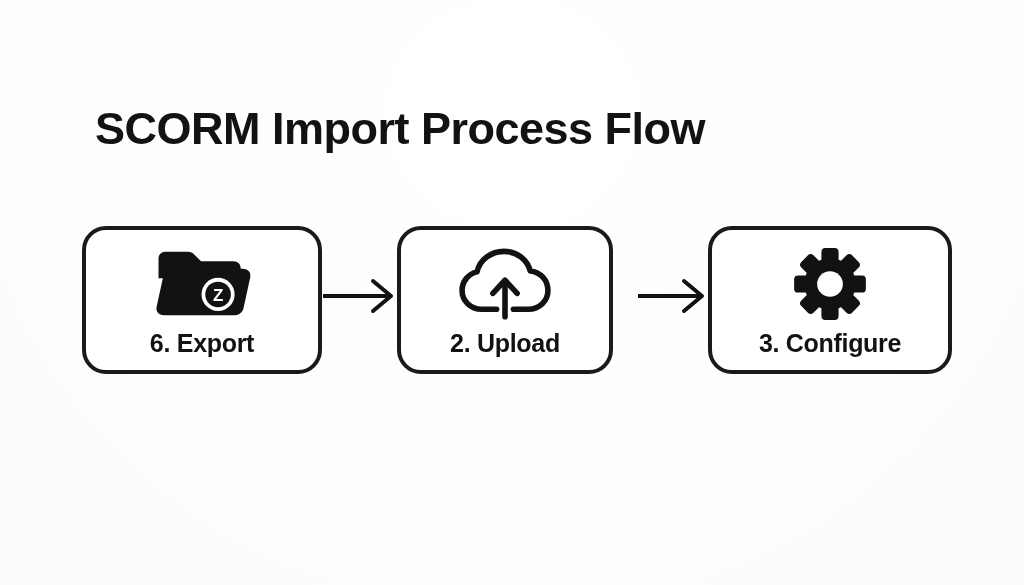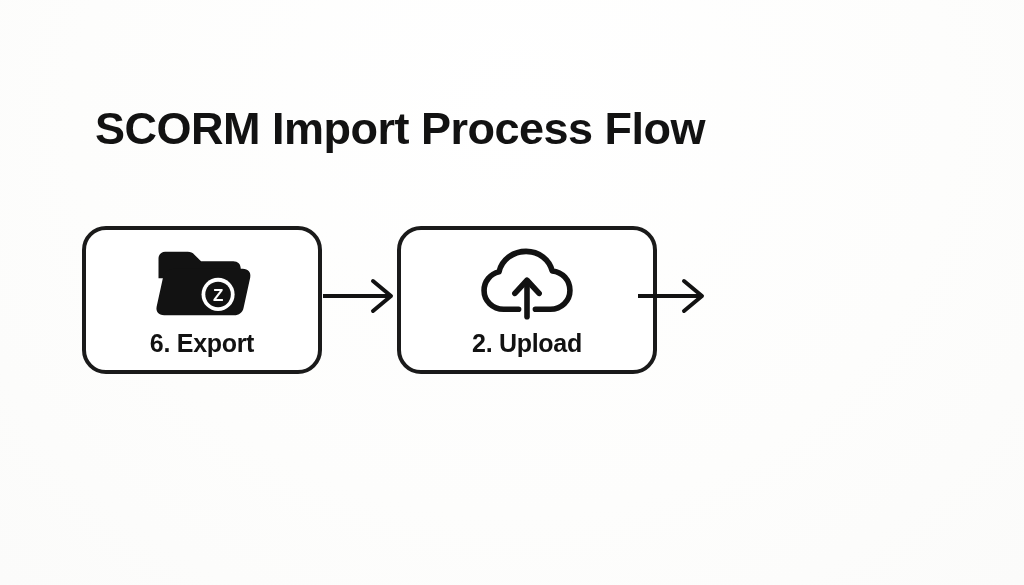--- a/index.html
+++ b/index.html
@@ -32,21 +32,21 @@
     background: #ffffff;
     border: 4px solid #1a1a1a;
     border-radius: 24px;
     display: flex;
     flex-direction: column;
     align-items: center;
     justify-content: center;
     gap: 6px;
   }
   #box-export    { left: 82px;  width: 240px; }
-  #box-upload    { left: 397px; width: 260px; }
+  #box-upload    { left: 397px; width: 216px; }
   #box-configure { left: 708px; width: 244px; }
   .step-icon { height: 82px; display: flex; align-items: center; justify-content: center; }
   .step-label {
     font-size: 25px;
     font-weight: bold;
     color: #121212;
     letter-spacing: -0.3px;
     line-height: 1;
     padding-bottom: 2px;
   }
@@ -91,14 +91,29 @@
       </svg>
     </span>
     <div class="step-label">2. Upload</div>
   </div>
 
   <svg class="flow-arrow" id="arrow-2" viewBox="0 0 74 42" fill="none">
     <path d="M2 21 H66" stroke="#121212" stroke-width="4"></path>
     <path d="M48 6 L66 21 L48 36" stroke="#121212" stroke-width="4" stroke-linecap="round" stroke-linejoin="round" fill="none"></path>
   </svg>
 
+  <div class="step-box" id="box-configure">
+    <span class="step-icon">
+      <svg width="78" height="78" viewBox="0 0 100 100" aria-hidden="true">
+        <g fill="#121212">
+          <rect x="39" y="4" width="22" height="92" rx="5"></rect>
+          <rect x="39" y="4" width="22" height="92" rx="5" transform="rotate(45 50 50)"></rect>
+          <rect x="39" y="4" width="22" height="92" rx="5" transform="rotate(90 50 50)"></rect>
+          <rect x="39" y="4" width="22" height="92" rx="5" transform="rotate(135 50 50)"></rect>
+          <circle cx="50" cy="50" r="33"></circle>
+        </g>
+        <circle cx="50" cy="50" r="16.5" fill="#ffffff"></circle>
+      </svg>
+    </span>
+    <div class="step-label">3. Configure</div>
+  </div>
 
 </div>
 
 </body></html>

